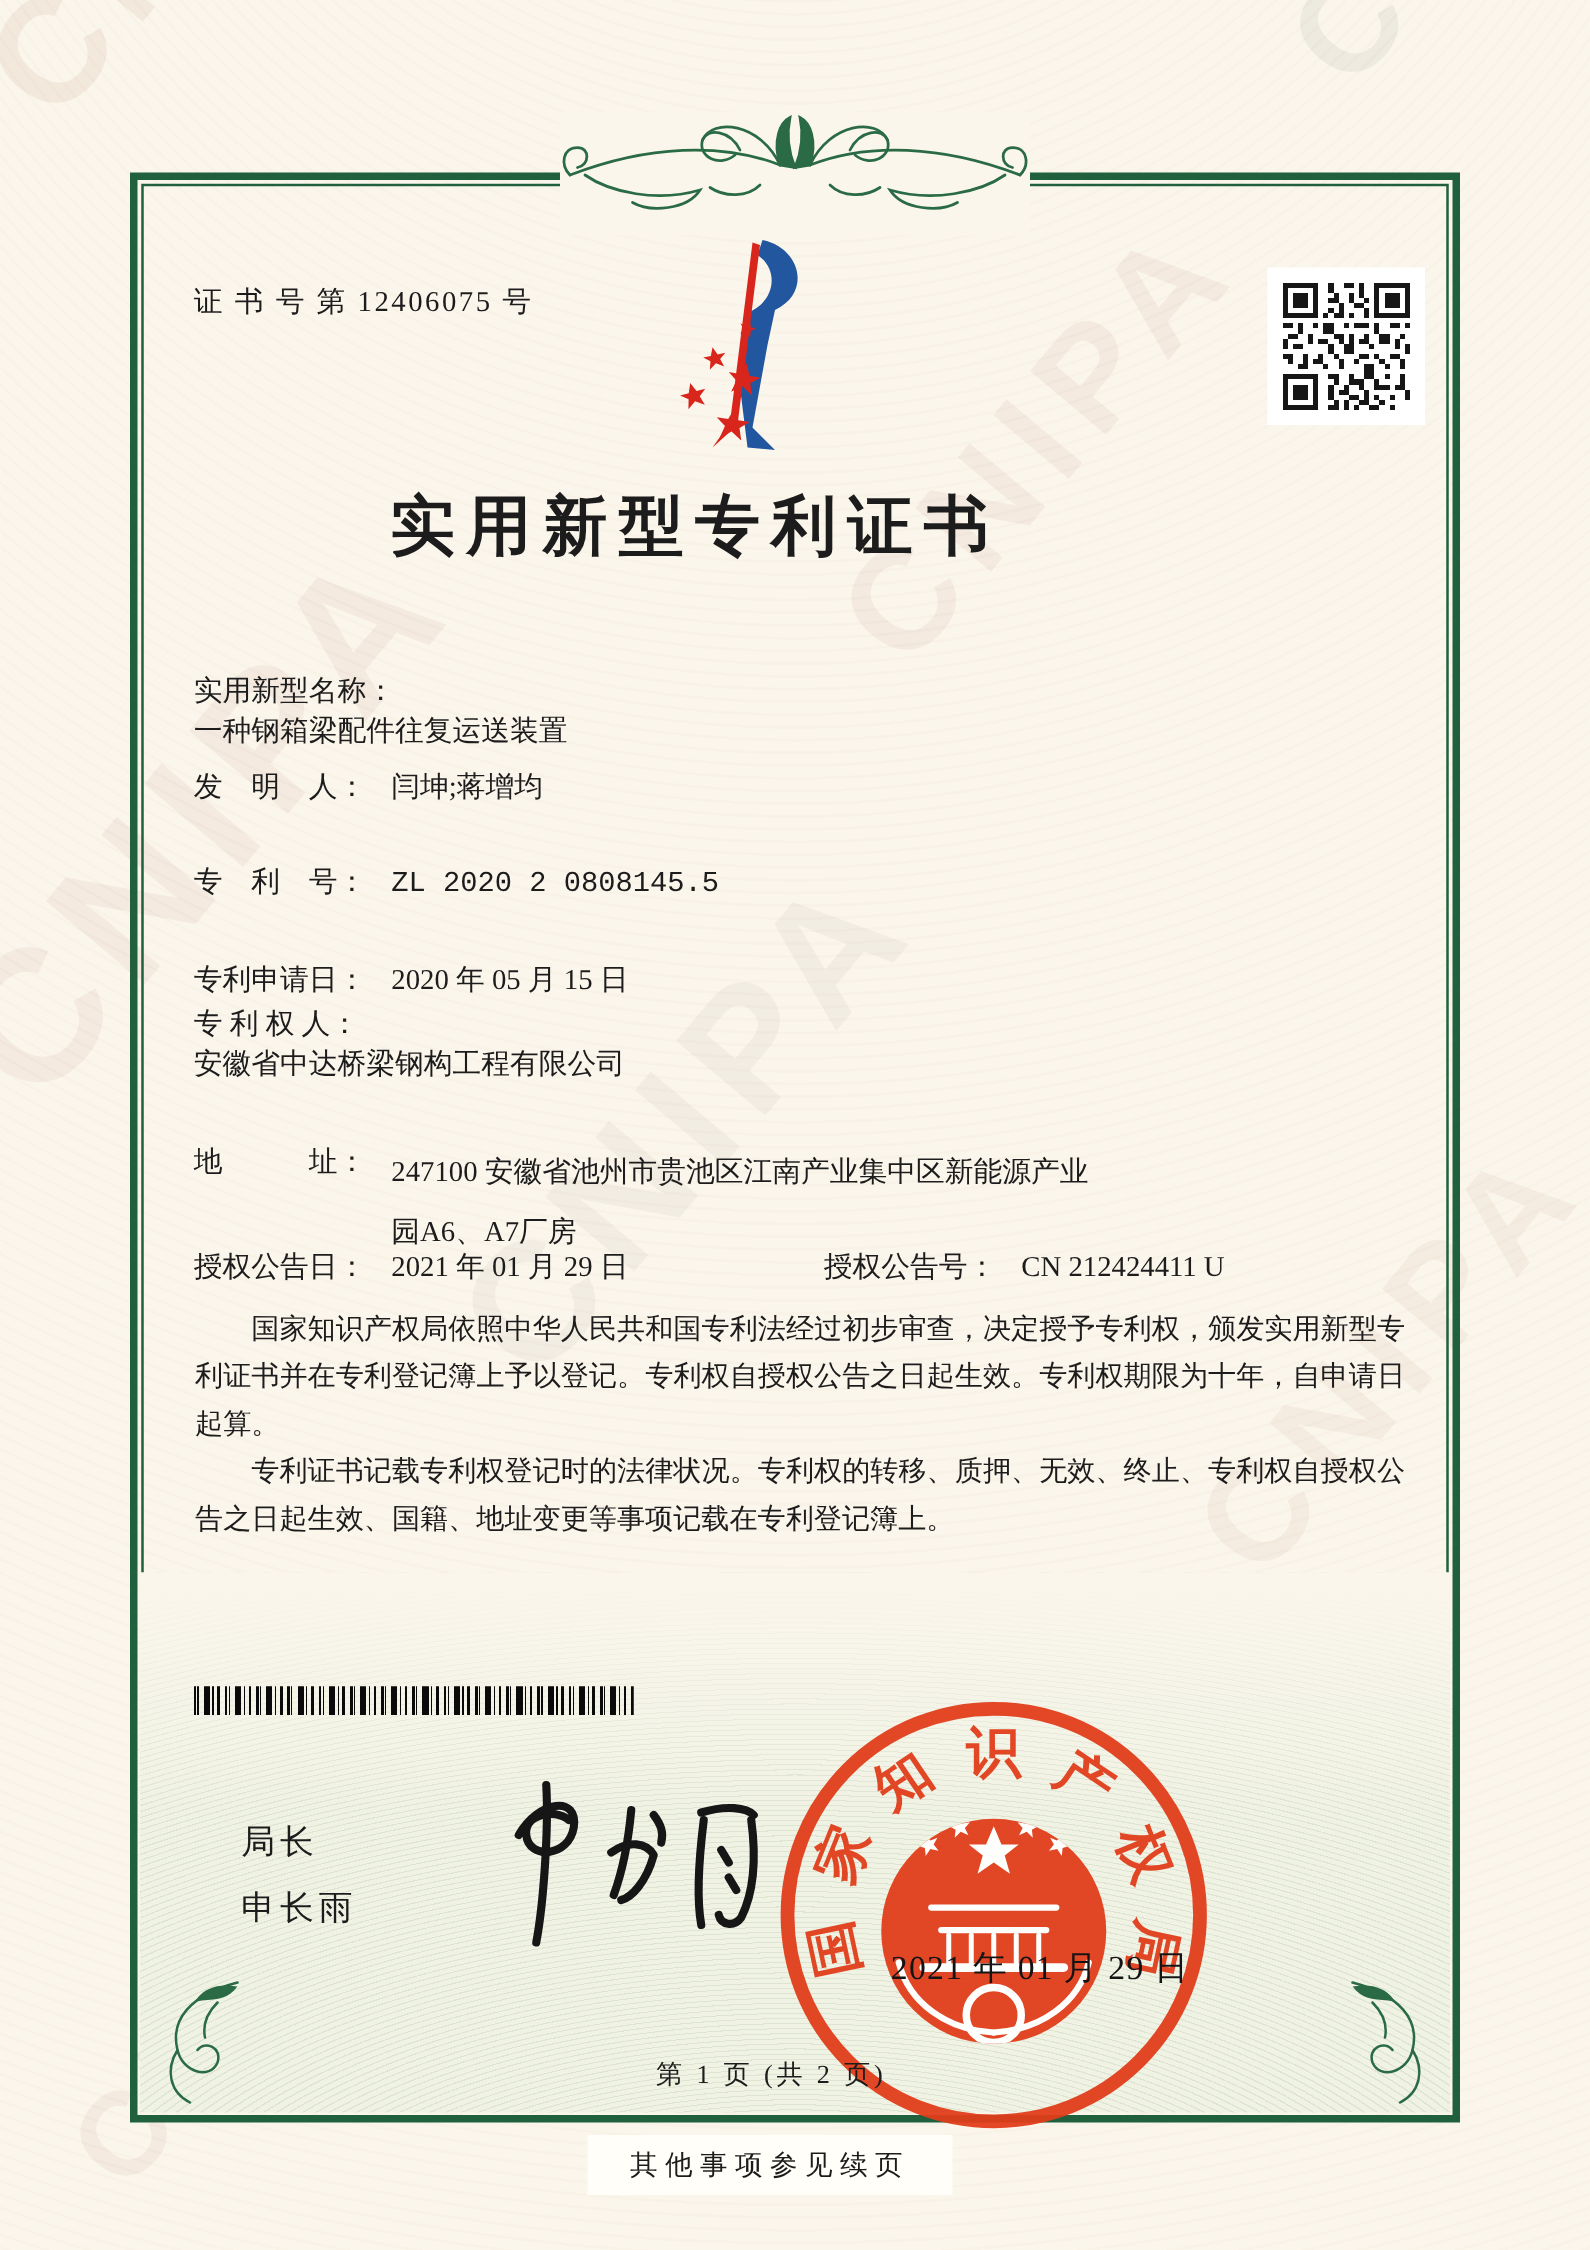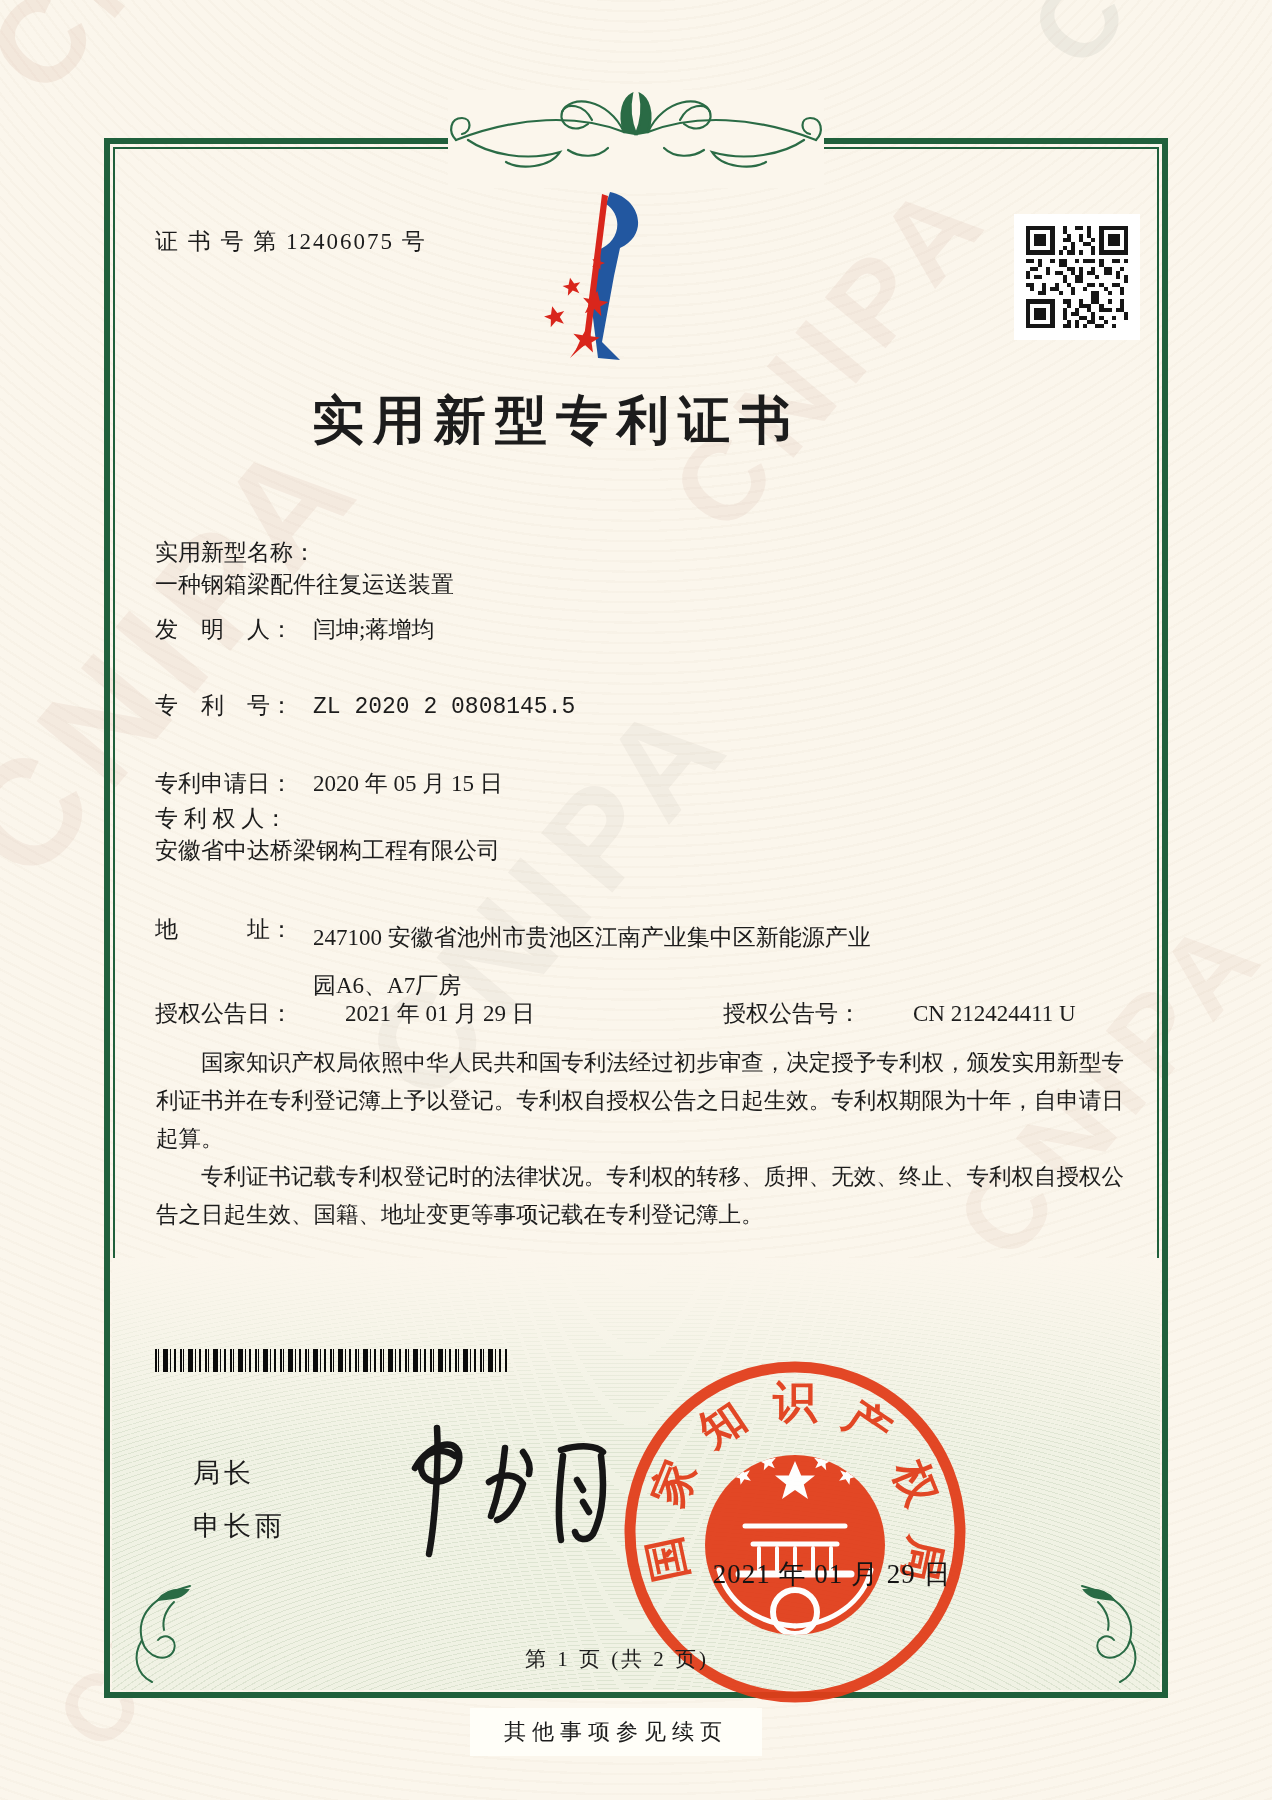--- a/index.html
+++ b/index.html
@@ -36,21 +36,21 @@
       display:flex;align-items:center;justify-content:center;}
   .qr svg{width:102px;height:102px;}
   .title{position:absolute;left:556px;top:386px;transform:translateX(-50%);white-space:nowrap;
          font-size:52px;font-weight:bold;letter-spacing:9px;z-index:2;}
   
   .row{position:absolute;left:155px;display:flex;font-size:23px;line-height:32px;z-index:2;}
   .row .lbl{min-width:158px;white-space:pre;}
   .row .val{white-space:pre-line;}
   .r1{top:537px;flex-direction:column;} .r2{top:614px;} .r3{top:691px;font-family:Liberation Mono, monospace;} .r4{top:768px;} .r5{top:803px;flex-direction:column;}
   .r6{top:914px;} .r6 .val{line-height:48px;width:815px;}
-  .r7{top:998px;gap:32px;} .r7 .val1{width:346px;}
+  .r7{top:998px;} .r7 .val1{width:346px;}
   
   .body-text{position:absolute;left:156px;top:1044px;width:968px;font-size:22.5px;line-height:38px;
              text-align:justify;z-index:2;}
   .body-text p{margin:0;text-indent:2em;}
   
   .barcode{position:absolute;left:155px;top:1349px;width:352px;height:23px;z-index:2;
     background:repeating-linear-gradient(90deg,#0a0a0a 0 2px,transparent 2px 3px,#0a0a0a 3px 4px,
       transparent 4px 8px,#0a0a0a 8px 13px,transparent 13px 15px,#0a0a0a 15px 16px,
       transparent 16px 19px,#0a0a0a 19px 21px,transparent 21px 25px);}
   .cm-title{position:absolute;left:193px;top:1455px;font-size:27px;letter-spacing:4px;z-index:2;}

